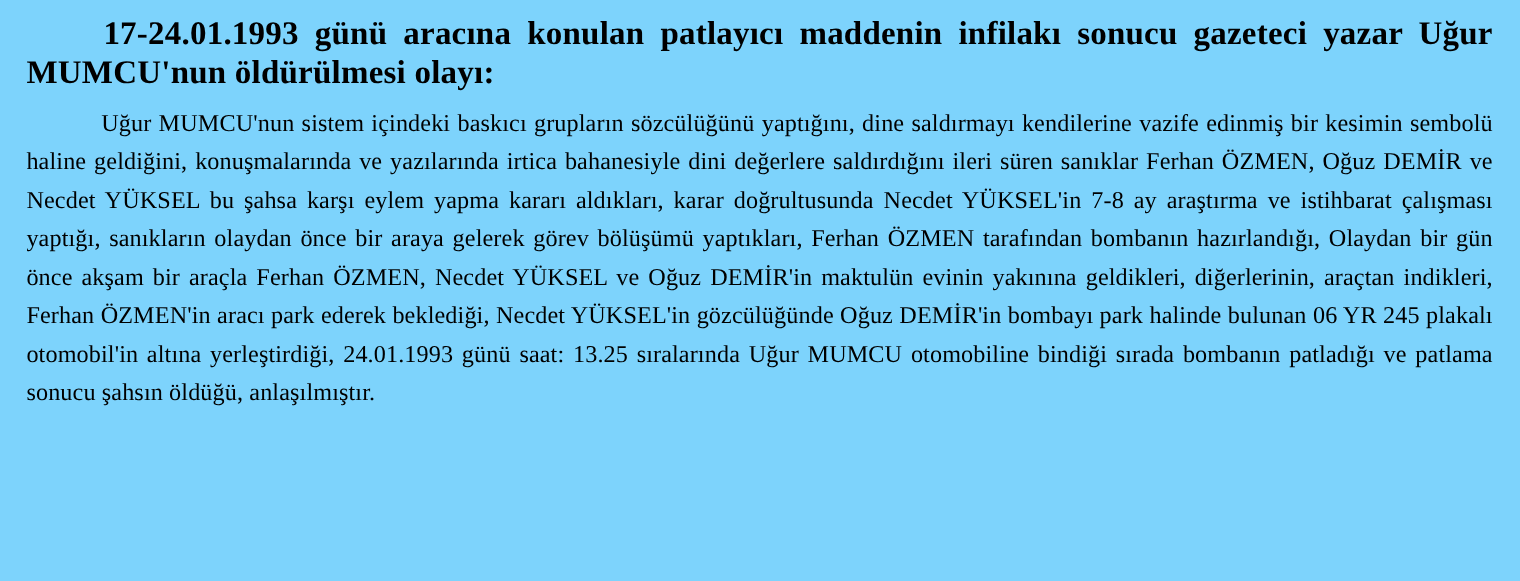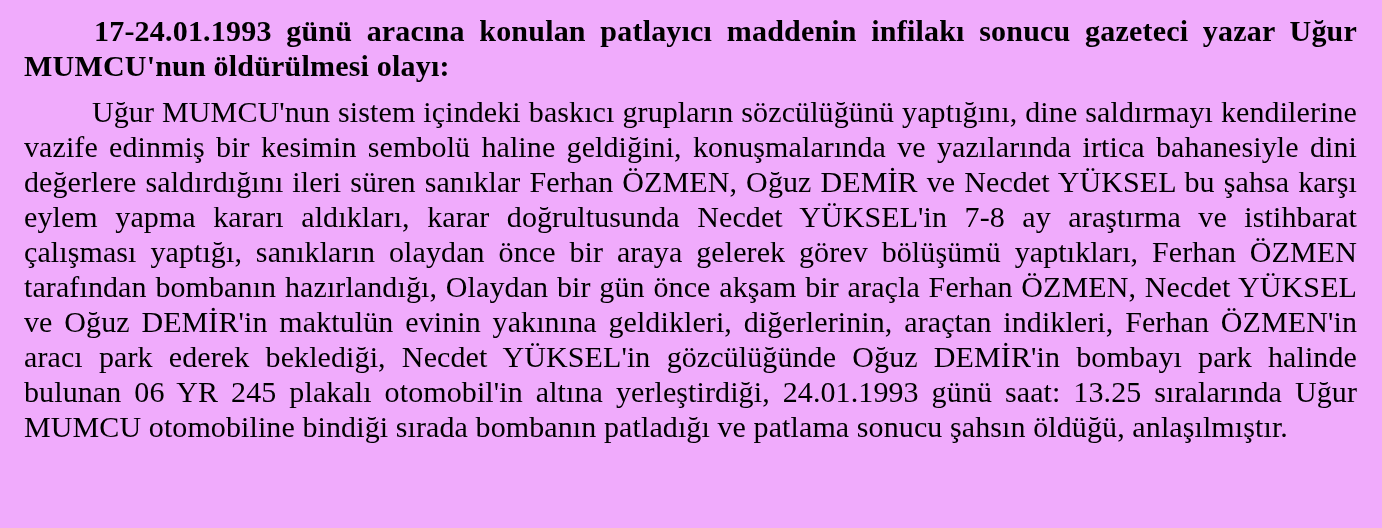--- a/index.html
+++ b/index.html
@@ -12,34 +12,34 @@
     background: #ffffff;
     overflow: hidden;
     font-family: "Liberation Serif", "DejaVu Serif", serif;
     color: #000000;
   }
   .page {
     box-sizing: border-box;
     width: 1382px;
     height: 528px;
     padding: 13px 25px 0 24px;
-    background: #f0abfc;
+    background: #7dd3fc;
   }
   .doc-heading {
     margin: 0;
     font-size: 30px;
     line-height: 35px;
     font-weight: bold;
     text-align: justify;
     text-indent: 70px;
     letter-spacing: 0.2px;
   }
   .doc-paragraph {
     margin: 11px 0 0 0;
-    font-size: 30px;
+    font-size: 22px;
     line-height: 35px;
     font-weight: normal;
     text-align: justify;
     text-indent: 68px;
     letter-spacing: 0.1px;
   }
 </style>
 </head>
 <body>
 

